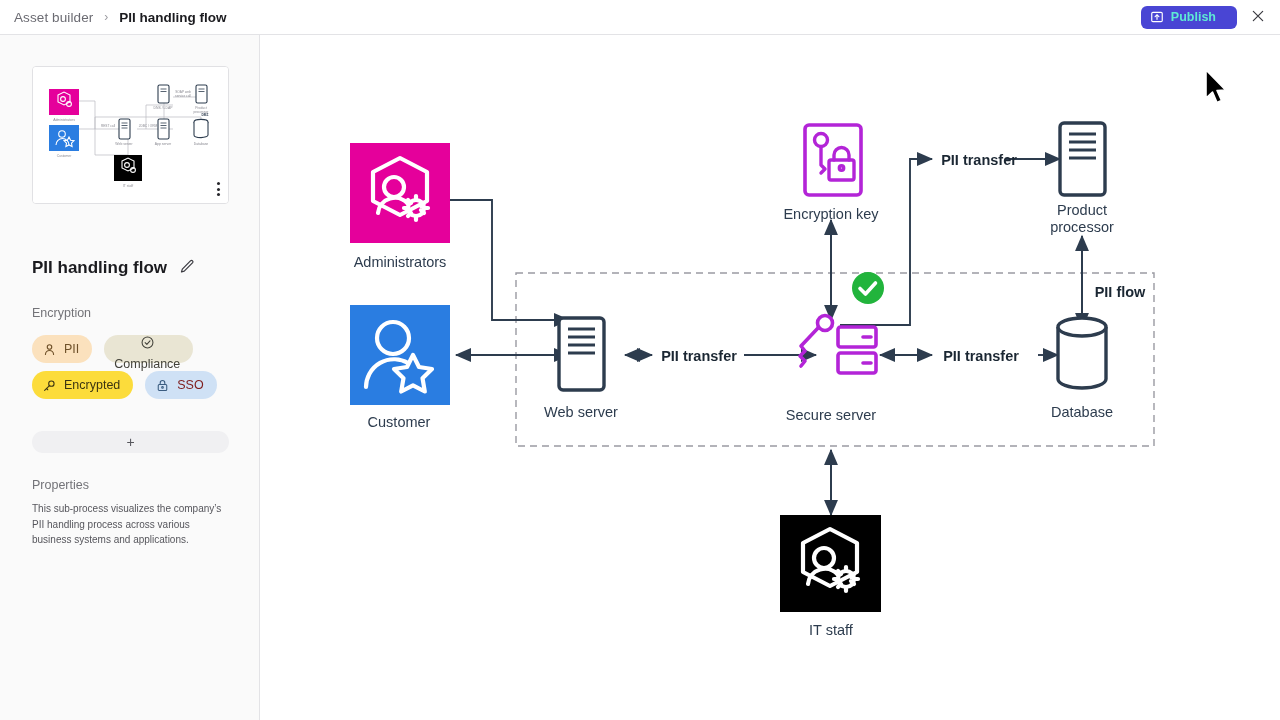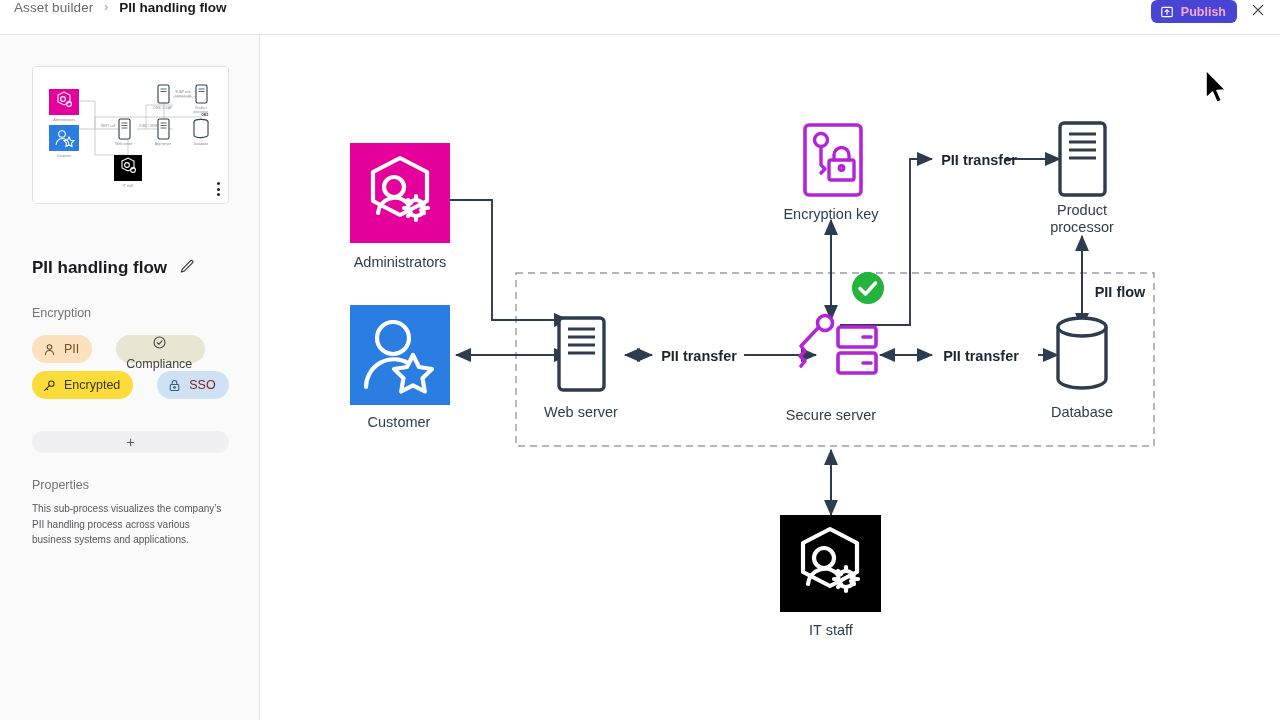--- a/index.html
+++ b/index.html
@@ -8,36 +8,36 @@
     font-family: "Liberation Sans", sans-serif;
     background: #ffffff;
     overflow: hidden;
   }
   #app { position: relative; width: 1280px; height: 720px; }
 
   
   .topbar {
     position: absolute; left: 0; top: 0; width: 1280px; height: 35px;
     background: #ffffff; border-bottom: 1px solid #e3e3e6;
-    display: flex; align-items: flex-start;
+    display: flex; align-items: center;
   }
   .crumb-root {
     margin-left: 14px; font-size: 13.5px; color: #6b6b72; letter-spacing: .1px;
   }
   .crumb-sep { margin: 0 11px; font-size: 12px; color: #9b9ba1; }
   .crumb-current { font-size: 13.5px; color: #1b1b1f; font-weight: bold; }
   .topbar-right {
     margin-left: auto; display: flex; align-items: center; gap: 10px;
     padding-right: 11px;
   }
   .publish-btn {
     display: flex; align-items: center; gap: 7px;
-    background: #4945d4; color: #f9a8d4;
+    background: #4945d4; color: #5eead4;
     border: none; border-radius: 6px;
-    height: 23px; padding: 0 11px 0 9px;
+    height: 23px; padding: 0 21px 0 9px;
     font-family: inherit; font-size: 12.5px; font-weight: bold;
     cursor: pointer;
     margin-left: 40px;
   }
   .publish-btn svg { display: block; }
   .close-btn {
     width: 22px; height: 22px; display: flex; align-items: center;
     justify-content: center; cursor: pointer; background: none; border: none;
   }
 
@@ -66,21 +66,21 @@
   .asset-title { font-size: 17px; font-weight: bold; color: #1b1b1f; }
   .edit-btn { cursor: pointer; display: flex; background: none; border: none; padding: 1px; }
 
   .section-label {
     position: absolute; left: 32px; font-size: 12.5px; color: #737378;
   }
   .props-label { top: 271px; }
 
   .chips {
     position: absolute; left: 32px; top: 300px; width: 198px;
-    display: flex; flex-wrap: wrap; gap: 8px 24px;
+    display: flex; flex-wrap: wrap; gap: 8px 12px;
   }
   .chip {
     display: inline-flex; align-items: center; gap: 7px;
     height: 28px; padding: 0 13px 0 10px; border-radius: 14px;
     font-size: 12.5px; cursor: pointer; white-space: nowrap;
   }
   .chip svg { display: block; flex: none; }
   .chip-pii        { background: #fbe1bd; color: #6f5129; }
   .chip-compliance { background: #e9e5d3; color: #43423a; flex-direction: column; }
   .chip-encrypted  { background: #fcdc3b; color: #3c3512; }

